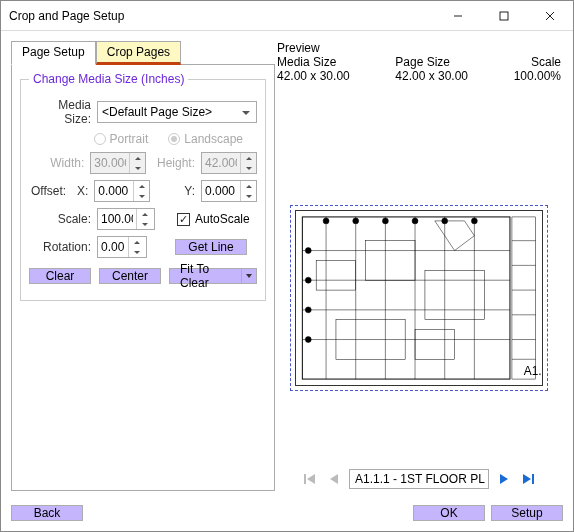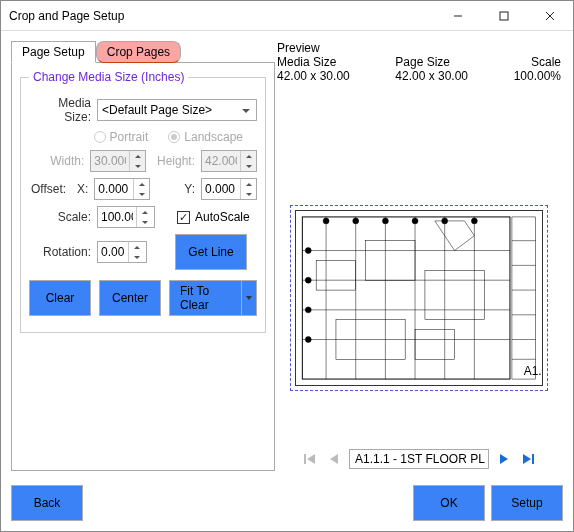--- a/index.html
+++ b/index.html
@@ -8,21 +8,21 @@
 .titlebar { height: 30px; display: flex; align-items: center; padding-left: 8px; background: #fff; border-bottom: 1px solid #ddd; }
 .titlebar-title { flex: 1; }
 .titlebar-btns { display: flex; }
 .titlebar-btn { width: 46px; height: 30px; display: flex; align-items: center; justify-content: center; }
 .titlebar-btn svg { stroke: #222; }
 .content { flex: 1; display: flex; padding: 10px 10px 6px 10px; }
 .left-pane { width: 264px; display: flex; flex-direction: column; }
 .right-pane { flex: 1; display: flex; flex-direction: column; }
 .tabs { display: flex; margin-bottom: -1px; }
 .tab { padding: 3px 10px; border: 1px solid #aaa; border-bottom: 1px solid #fff; background: #fff; position: relative; z-index: 2; }
-.tab.inactive { background: #fca5a5; border-bottom: 1px solid #c2410c; z-index: 1; border-radius: 8px; }
+.tab.inactive { background: #fef9c3; border-bottom: 3px solid #c2410c; z-index: 1; }
 .tab-panel { border: 1px solid #aaa; flex: 1; padding: 8px; }
 .fieldset { border: 1px solid #ccc; padding: 12px 8px 10px 8px; position: relative; margin-top: 6px; }
 .fieldset-legend { position: absolute; top: -8px; left: 8px; background: #fff; padding: 0 4px; color: #6d28d9; }
 .row { display: flex; align-items: center; margin: 6px 0; gap: 6px; }
 .lbl { text-align: right; width: 62px; color: #333; }
 .lbl.disabled { color: #aaa; }
 .lbl.small { width: 20px; }
 .combo { flex: 1; height: 22px; border: 1px solid #aaa; display: flex; align-items: center; padding: 0 4px; background: #fff; position: relative; }
 .combo::after { content: ""; position: absolute; right: 6px; top: 9px; width: 0; height: 0; border-left: 4px solid transparent; border-right: 4px solid transparent; border-top: 4px solid #555; }
 .radio { display: inline-flex; align-items: center; gap: 4px; margin-right: 14px; }
@@ -36,21 +36,21 @@
 .spin.disabled { background: #f0f0f0; }
 .spin.disabled input { color: #999; }
 .spin-btns { width: 16px; display: flex; flex-direction: column; border-left: 1px solid #ccc; height: 100%; }
 .spin-btns div { flex: 1; display: flex; align-items: center; justify-content: center; }
 .spin-btns div::before { content: ""; width: 0; height: 0; border-left: 3px solid transparent; border-right: 3px solid transparent; }
 .spin-btns .up::before { border-bottom: 3px solid #555; }
 .spin-btns .dn::before { border-top: 3px solid #555; }
 .check { display: inline-flex; align-items: center; gap: 5px; }
 .check .box { width: 13px; height: 13px; border: 1px solid #333; display: inline-flex; align-items: center; justify-content: center; background: #fff; }
 .check.checked .box::after { content: "✓"; font-size: 11px; line-height: 11px; color: #222; }
-.btn { height: 36px; border: 1px solid #adadad; background: #3b82f6; display: inline-flex; align-items: center; justify-content: center; padding: 0 10px; min-width: 62px; }
+.btn { height: 16px; border: 1px solid #adadad; background: #c4b5fd; display: inline-flex; align-items: center; justify-content: center; padding: 0 10px; min-width: 62px; }
 .btn.wide { min-width: 72px; }
 .btn.split { padding-right: 0; }
 .btn.split .split-arrow { width: 16px; border-left: 1px solid #adadad; height: 100%; display: flex; align-items: center; justify-content: center; margin-left: 6px; }
 .btn.split .split-arrow::before { content: ""; width: 0; height: 0; border-left: 3px solid transparent; border-right: 3px solid transparent; border-top: 4px solid #333; }
 .preview-header { display: flex; justify-content: space-between; padding: 0 2px 2px 2px; }
 .preview-header .col { display:flex; flex-direction:column; }
 .preview-header .col.right { text-align:right; }
 .preview-box { border: 1px dashed #4a57c9; padding: 4px; align-self: center; margin-top: 120px; }
 .preview-page { width: 248px; height: 176px; border: 1px solid #333; background: #fff; position: relative; overflow: hidden; }
 .preview-page svg { width:100%; height:100%; }

